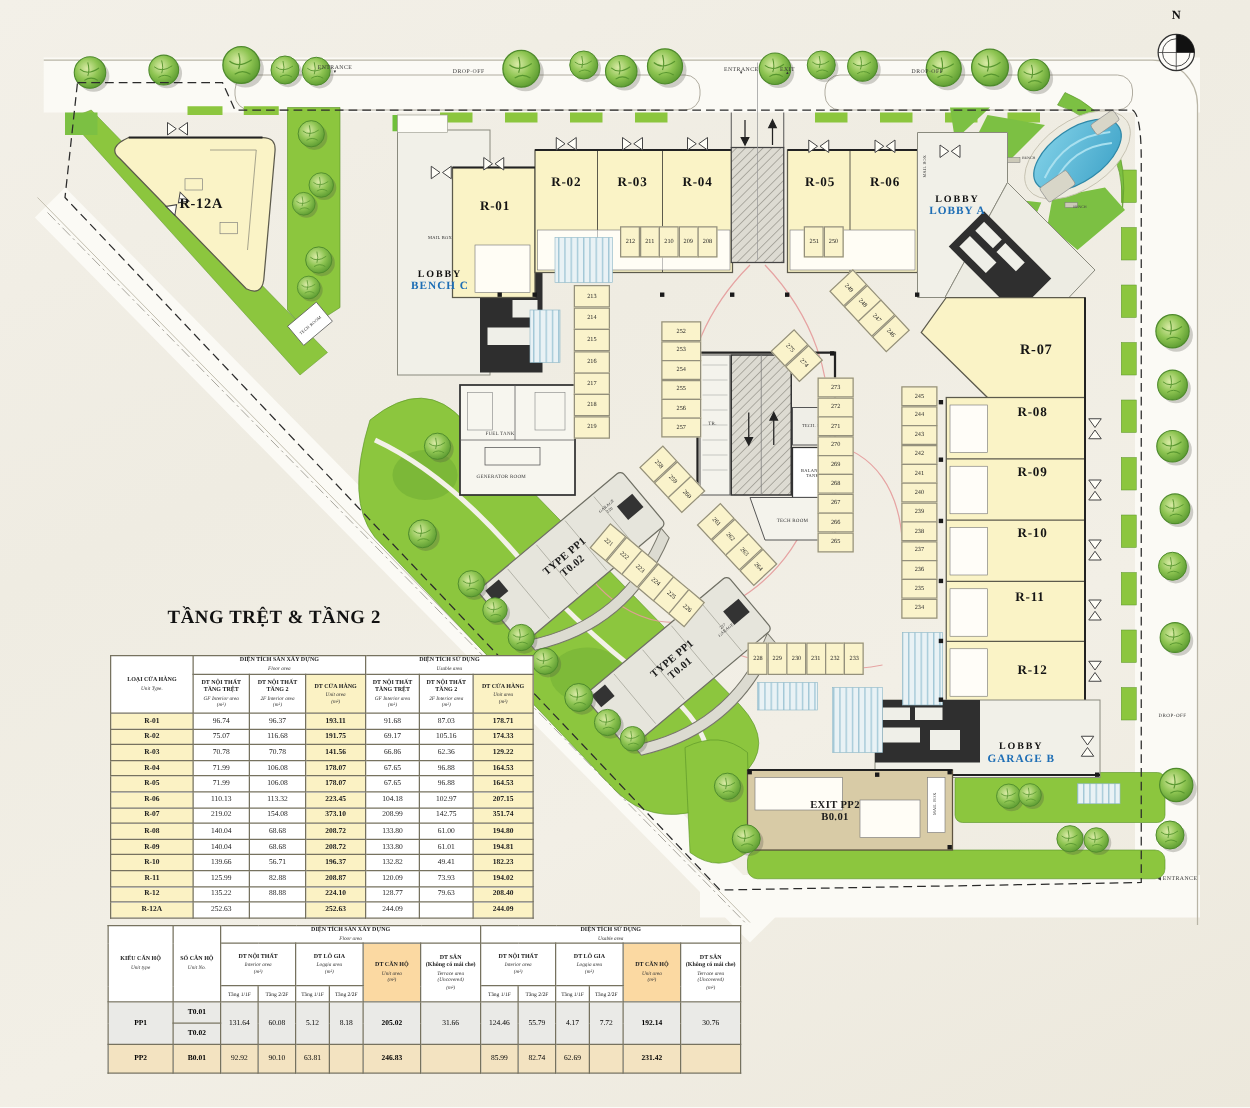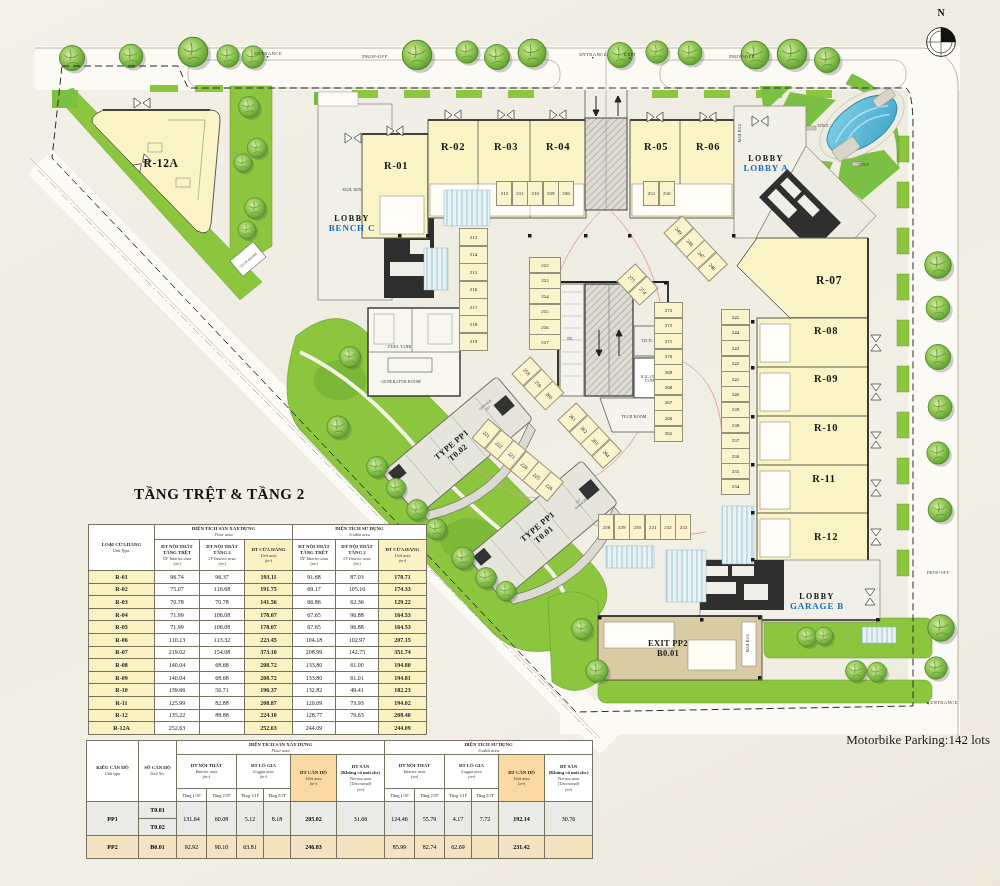--- a/index.html
+++ b/index.html
@@ -863,16 +863,15 @@
       <td>82.74</td>
       <td>62.69</td>
       <td></td>
       <td class="bold">231.42</td>
       <td></td>
     </tr>
   </tbody>
 </table>
 
 <div id="parking-note">
-  <div>Motorbike Parking:142 lots</div>
 </div>
 
 </div>
 
 </body></html>

